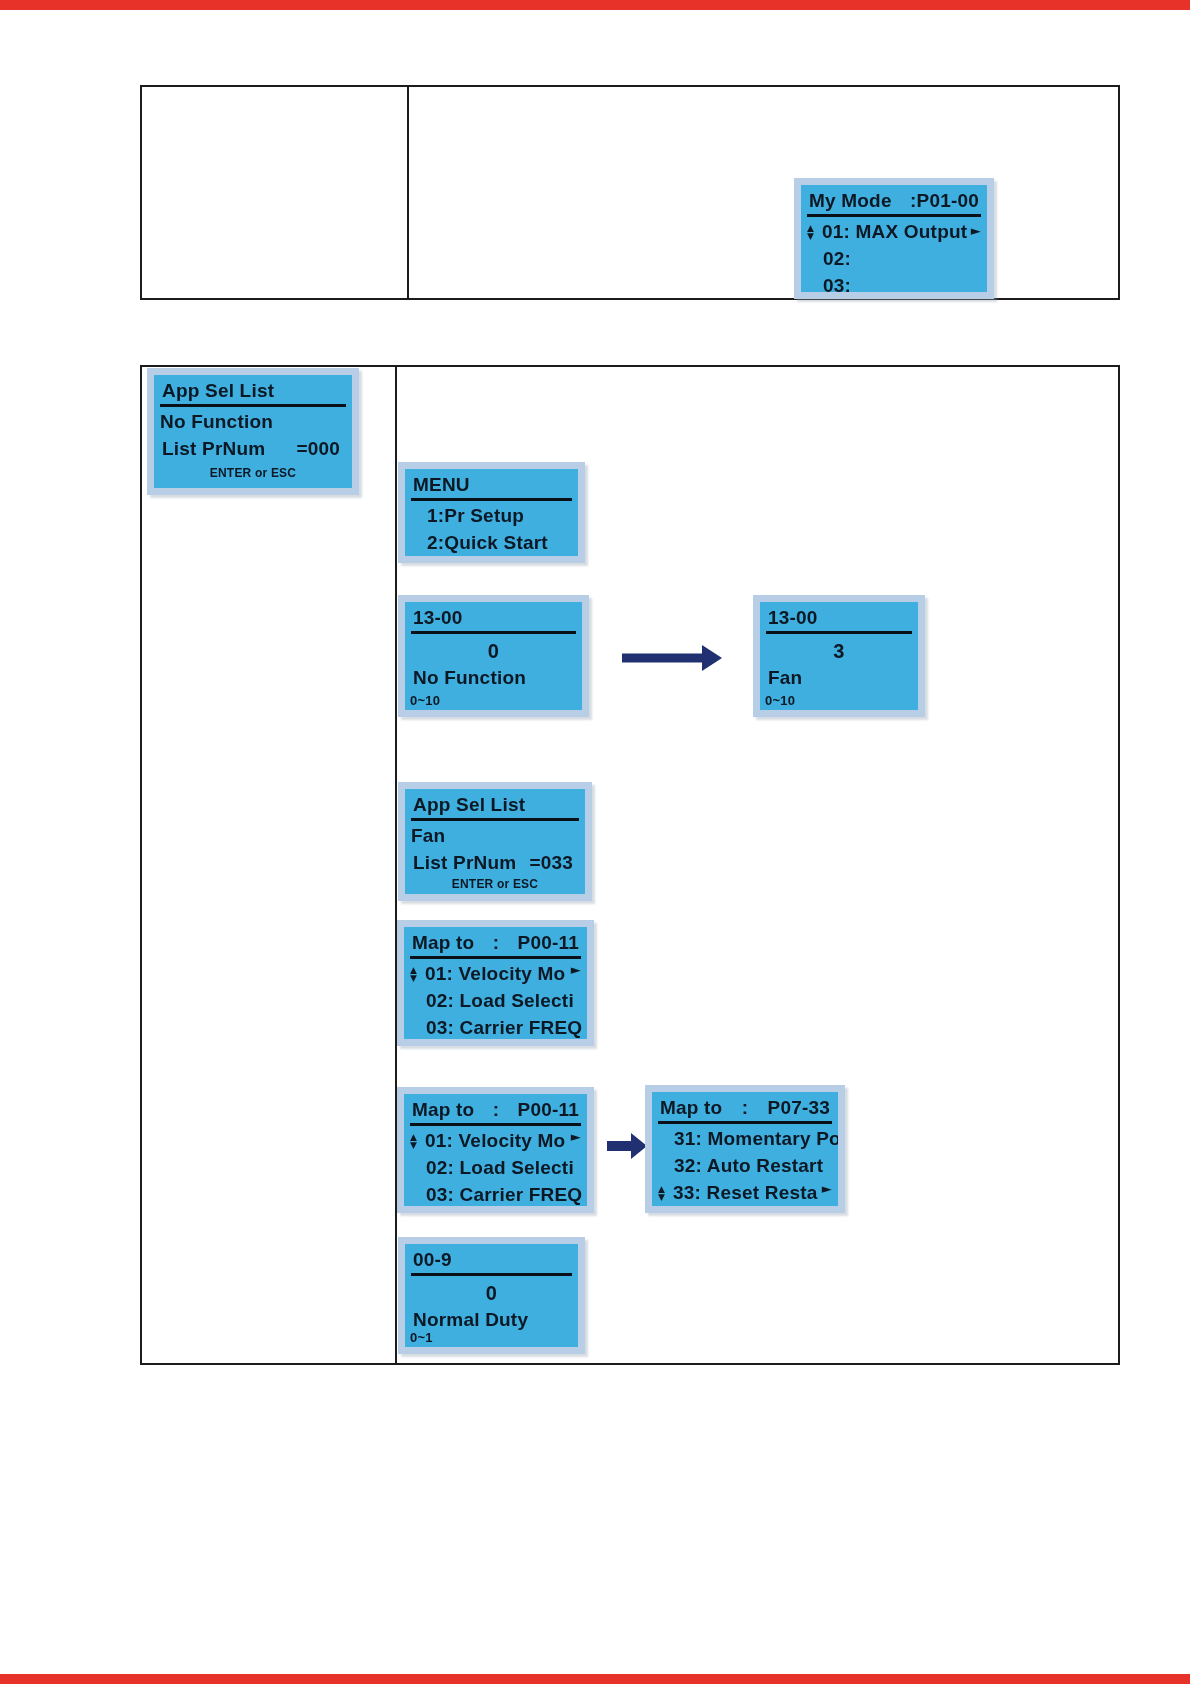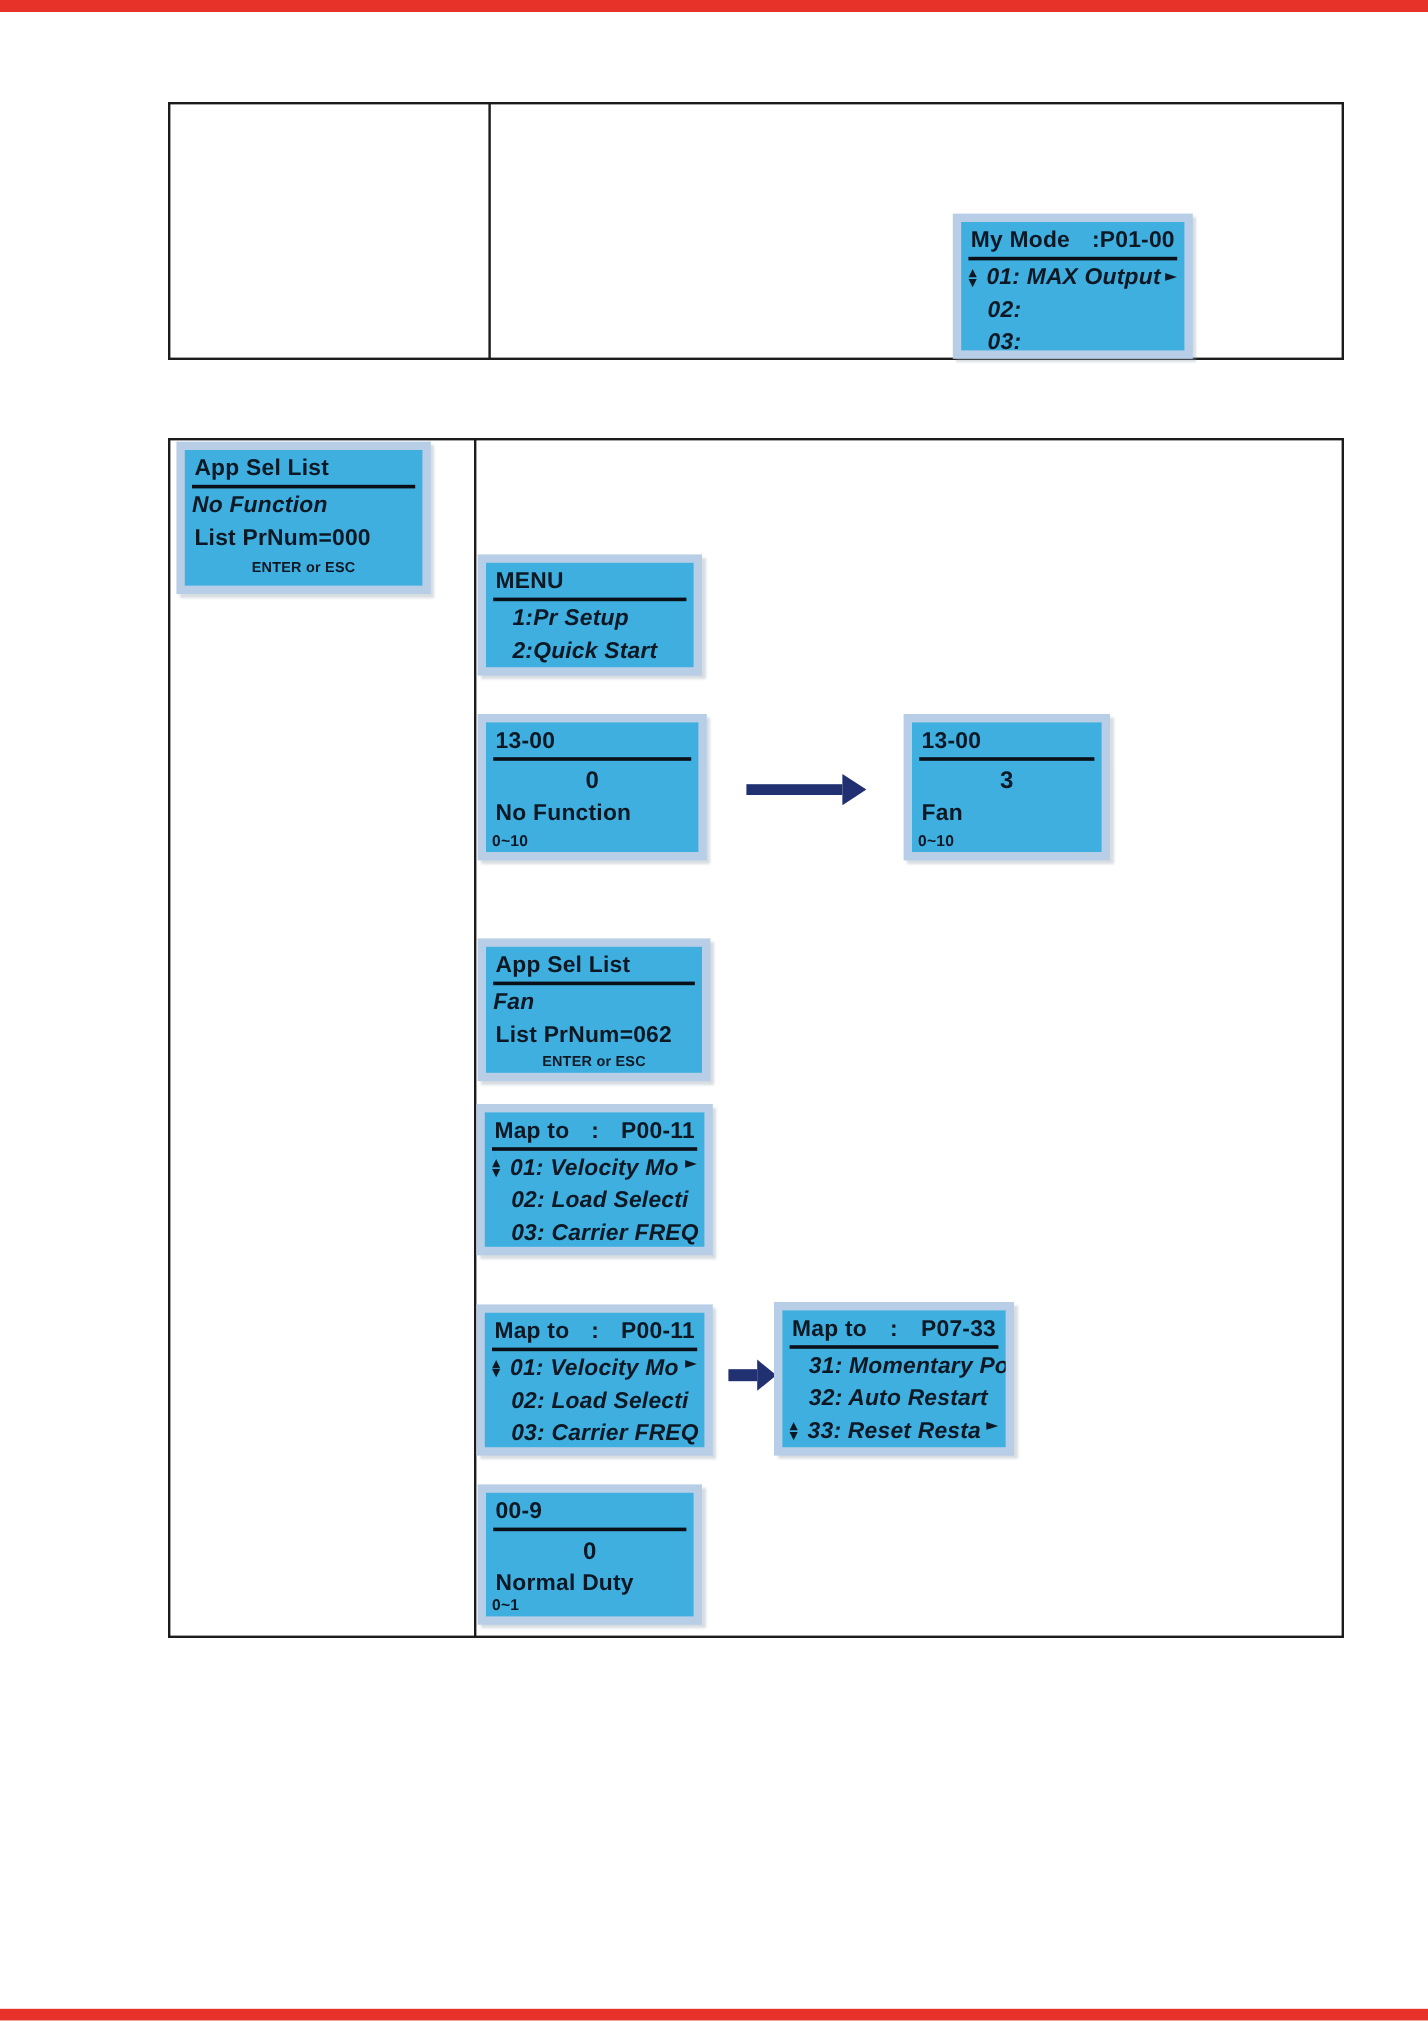--- a/index.html
+++ b/index.html
@@ -25,35 +25,35 @@
     position:relative;width:100%;height:100%;background:var(--lcd);
     color:var(--ink);font-weight:bold;box-sizing:border-box;
     padding:3px 6px;display:flex;flex-direction:column;overflow:hidden;
     letter-spacing:0.2px;
   }
   .lcd-title{
     display:flex;justify-content:space-between;align-items:center;
     font-size:19px;line-height:25px;border-bottom:3px solid #0a1018;padding:0 2px 1px 2px;
   }
   .row{display:flex;align-items:center;font-size:19px;line-height:25px;margin-top:2px;position:relative;}
-  .row .txt{white-space:nowrap;font-style:italic;}
+  .row .txt{white-space:nowrap;}
   .indent{padding-left:16px;}
   .ud{
     display:inline-flex;flex-direction:column;width:15px;flex:0 0 15px;
     font-family:"DejaVu Sans", sans-serif;font-size:9px;line-height:8px;
   }
   .ra{
     margin-left:auto;font-family:"DejaVu Sans", sans-serif;font-size:13px;
     transform:translateY(-4px);
   }
   .ra.inline{transform:translateY(-1px);}
   .val{text-align:center;font-size:20px;line-height:24px;margin-top:5px;}
   .pname{font-size:19px;line-height:24px;margin-top:3px;padding-left:2px;white-space:nowrap;}
   .range{position:absolute;left:5px;bottom:2px;font-size:13px;line-height:14px;}
-  .prnum{display:flex;justify-content:flex-start;font-size:19px;line-height:25px;margin-top:2px;padding:0 6px 0 2px;}
+  .prnum{display:flex;justify-content:space-between;font-size:19px;line-height:25px;margin-top:2px;padding:0 6px 0 2px;}
   .footer{margin-top:auto;text-align:center;font-size:12px;line-height:18px;padding-bottom:3px;}
 
   .harrow{position:absolute;}
   .harrow .shaft{position:absolute;left:0;top:50%;transform:translateY(-50%);background:var(--arrow);}
   .harrow .head{position:absolute;right:0;top:0;width:0;height:0;}
   .harrow.large .shaft{width:80px;height:9px;}
   .harrow.large .head{border-top:13px solid transparent;border-bottom:13px solid transparent;border-left:20px solid var(--arrow);}
   .harrow.small .shaft{width:24px;height:10px;}
   .harrow.small .head{border-top:13px solid transparent;border-bottom:13px solid transparent;border-left:16px solid var(--arrow);}
 </style>
@@ -161,21 +161,21 @@
   <div class="screen" style="left:398px;top:782px;width:194px;height:119px;">
     <div class="lcd">
       <div class="lcd-title">
         <span>App Sel List</span>
       </div>
       <div class="row">
         <span class="txt">Fan</span>
       </div>
       <div class="prnum">
         <span>List PrNum</span>
-        <span>=062</span>
+        <span>=033</span>
       </div>
       <div class="footer">ENTER or ESC</div>
     </div>
   </div>
 
   <div class="screen" style="left:397px;top:920px;width:197px;height:126px;">
     <div class="lcd">
       <div class="lcd-title">
         <span>Map to</span>
         <span>:</span>

